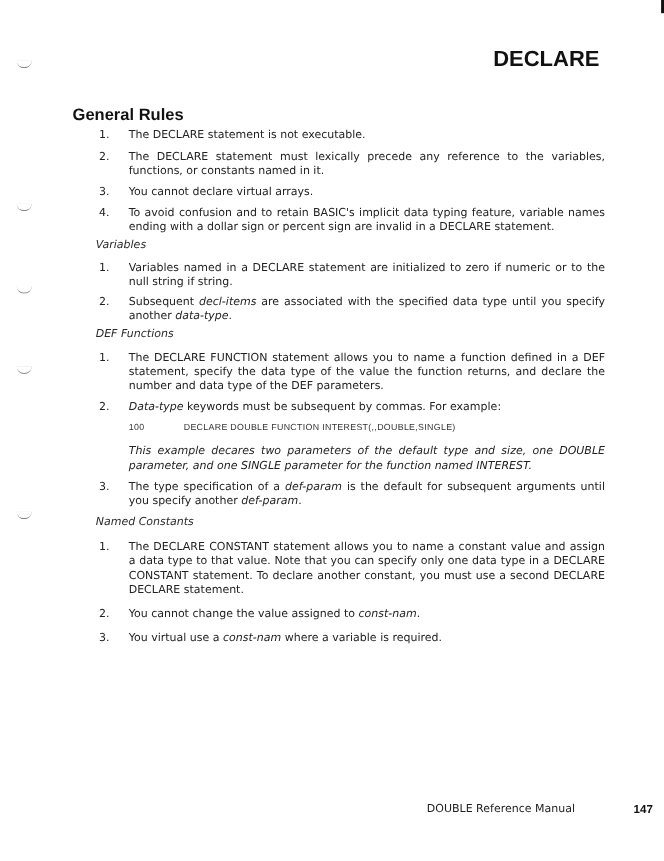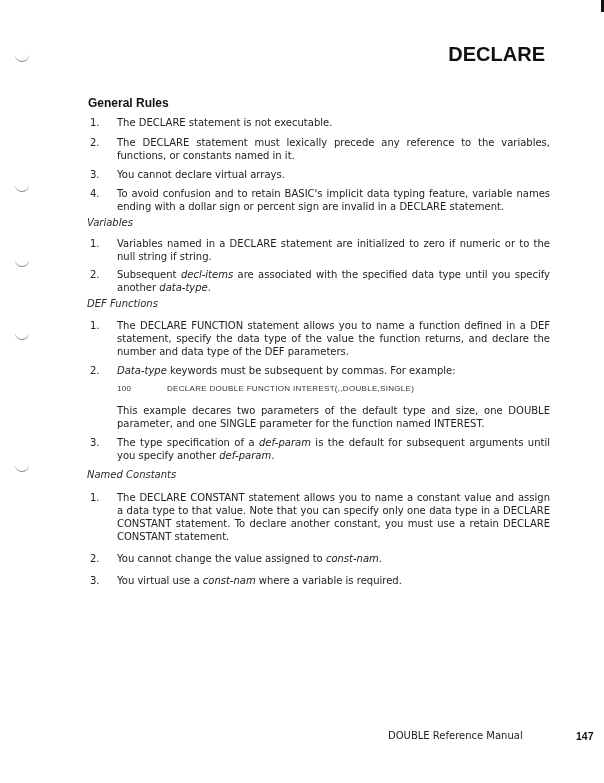--- a/index.html
+++ b/index.html
@@ -8,35 +8,35 @@
       overflow: hidden; color: #1e1e1e;
       font-family: "DejaVu Sans", sans-serif;
     }
     .corner-mark { position: absolute; left: 601px; top: 0; width: 3px; height: 12px; background: #111; }
     .title {
       position: absolute; right: 59px; top: 43px;
       font-family: "Liberation Sans", sans-serif; font-weight: bold; font-size: 20px; color: #111;
     }
     .h-bold {
       position: absolute; left: 66px; top: 96px;
-      font-family: "Liberation Sans", sans-serif; font-weight: bold; font-size: 12px; color: #111; margin-left: 22px;
+      font-family: "Liberation Sans", sans-serif; font-weight: bold; font-size: 15px; color: #111;
     }
     .sub {
       position: absolute; left: 87px; font-style: italic; font-size: 10px; color: #2a2a2a;
     }
     .item { position: absolute; left: 90px; width: 460px; font-size: 10px; line-height: 13px; color: #222; }
     .item .num { position: absolute; left: 0; top: 0; width: 20px; }
     .item .txt { position: absolute; left: 27px; right: 0; top: 0; text-align: justify; }
     .item .txt i { font-style: italic; }
     .code {
       position: absolute; left: 117px; top: 440px;
       font-family: Liberation Sans, sans-serif; font-size: 8px; color: #333; letter-spacing: 0.3px;
     }
     .code .ln { display: inline-block; width: 50px; }
-    .para { position: absolute; left: 117px; width: 433px; font-size: 10px; line-height: 13px; color: #222; text-align: justify; }
+    .para { position: absolute; left: 117px; width: 433px; font-size: 10px; line-height: 13px; color: #222; text-align: justify; font-style: italic; }
     .footer-text { position: absolute; left: 388px; top: 730px; font-size: 10px; color: #222; }
     .footer-page {
       position: absolute; left: 532px; top: 730px;
       font-family: "Liberation Sans", sans-serif; font-weight: bold; font-size: 10.5px; color: #111; margin-left: 44px;
     }
     .hole { position: absolute; left: 15px; width: 14px; height: 6px; border-bottom: 1px solid #888; border-radius: 0 0 8px 8px; }
   </style>
 </head>
 <body>
 
@@ -99,21 +99,21 @@
 
 <div class="item" style="top:436px">
   <span class="num">3.</span>
   <span class="txt"><span>The type specification of a </span><i>def-param</i><span> is the default for subsequent arguments until you specify another </span><i>def-param</i><span>.</span></span>
 </div>
 
 <div class="sub" style="top:469px">Named Constants</div>
 
 <div class="item" style="top:491px">
   <span class="num">1.</span>
-  <span class="txt">The DECLARE CONSTANT statement allows you to name a constant value and assign a data type to that value. Note that you can specify only one data type in a DECLARE CONSTANT statement. To declare another constant, you must use a retain DECLARE CONSTANT statement.</span>
+  <span class="txt">The DECLARE CONSTANT statement allows you to name a constant value and assign a data type to that value. Note that you can specify only one data type in a DECLARE CONSTANT statement. To declare another constant, you must use a second DECLARE DECLARE statement.</span>
 </div>
 <div class="item" style="top:552px">
   <span class="num">2.</span>
   <span class="txt"><span>You cannot change the value assigned to </span><i>const-nam</i><span>.</span></span>
 </div>
 <div class="item" style="top:574px">
   <span class="num">3.</span>
   <span class="txt"><span>You virtual use a </span><i>const-nam</i><span> where a variable is required.</span></span>
 </div>
 

